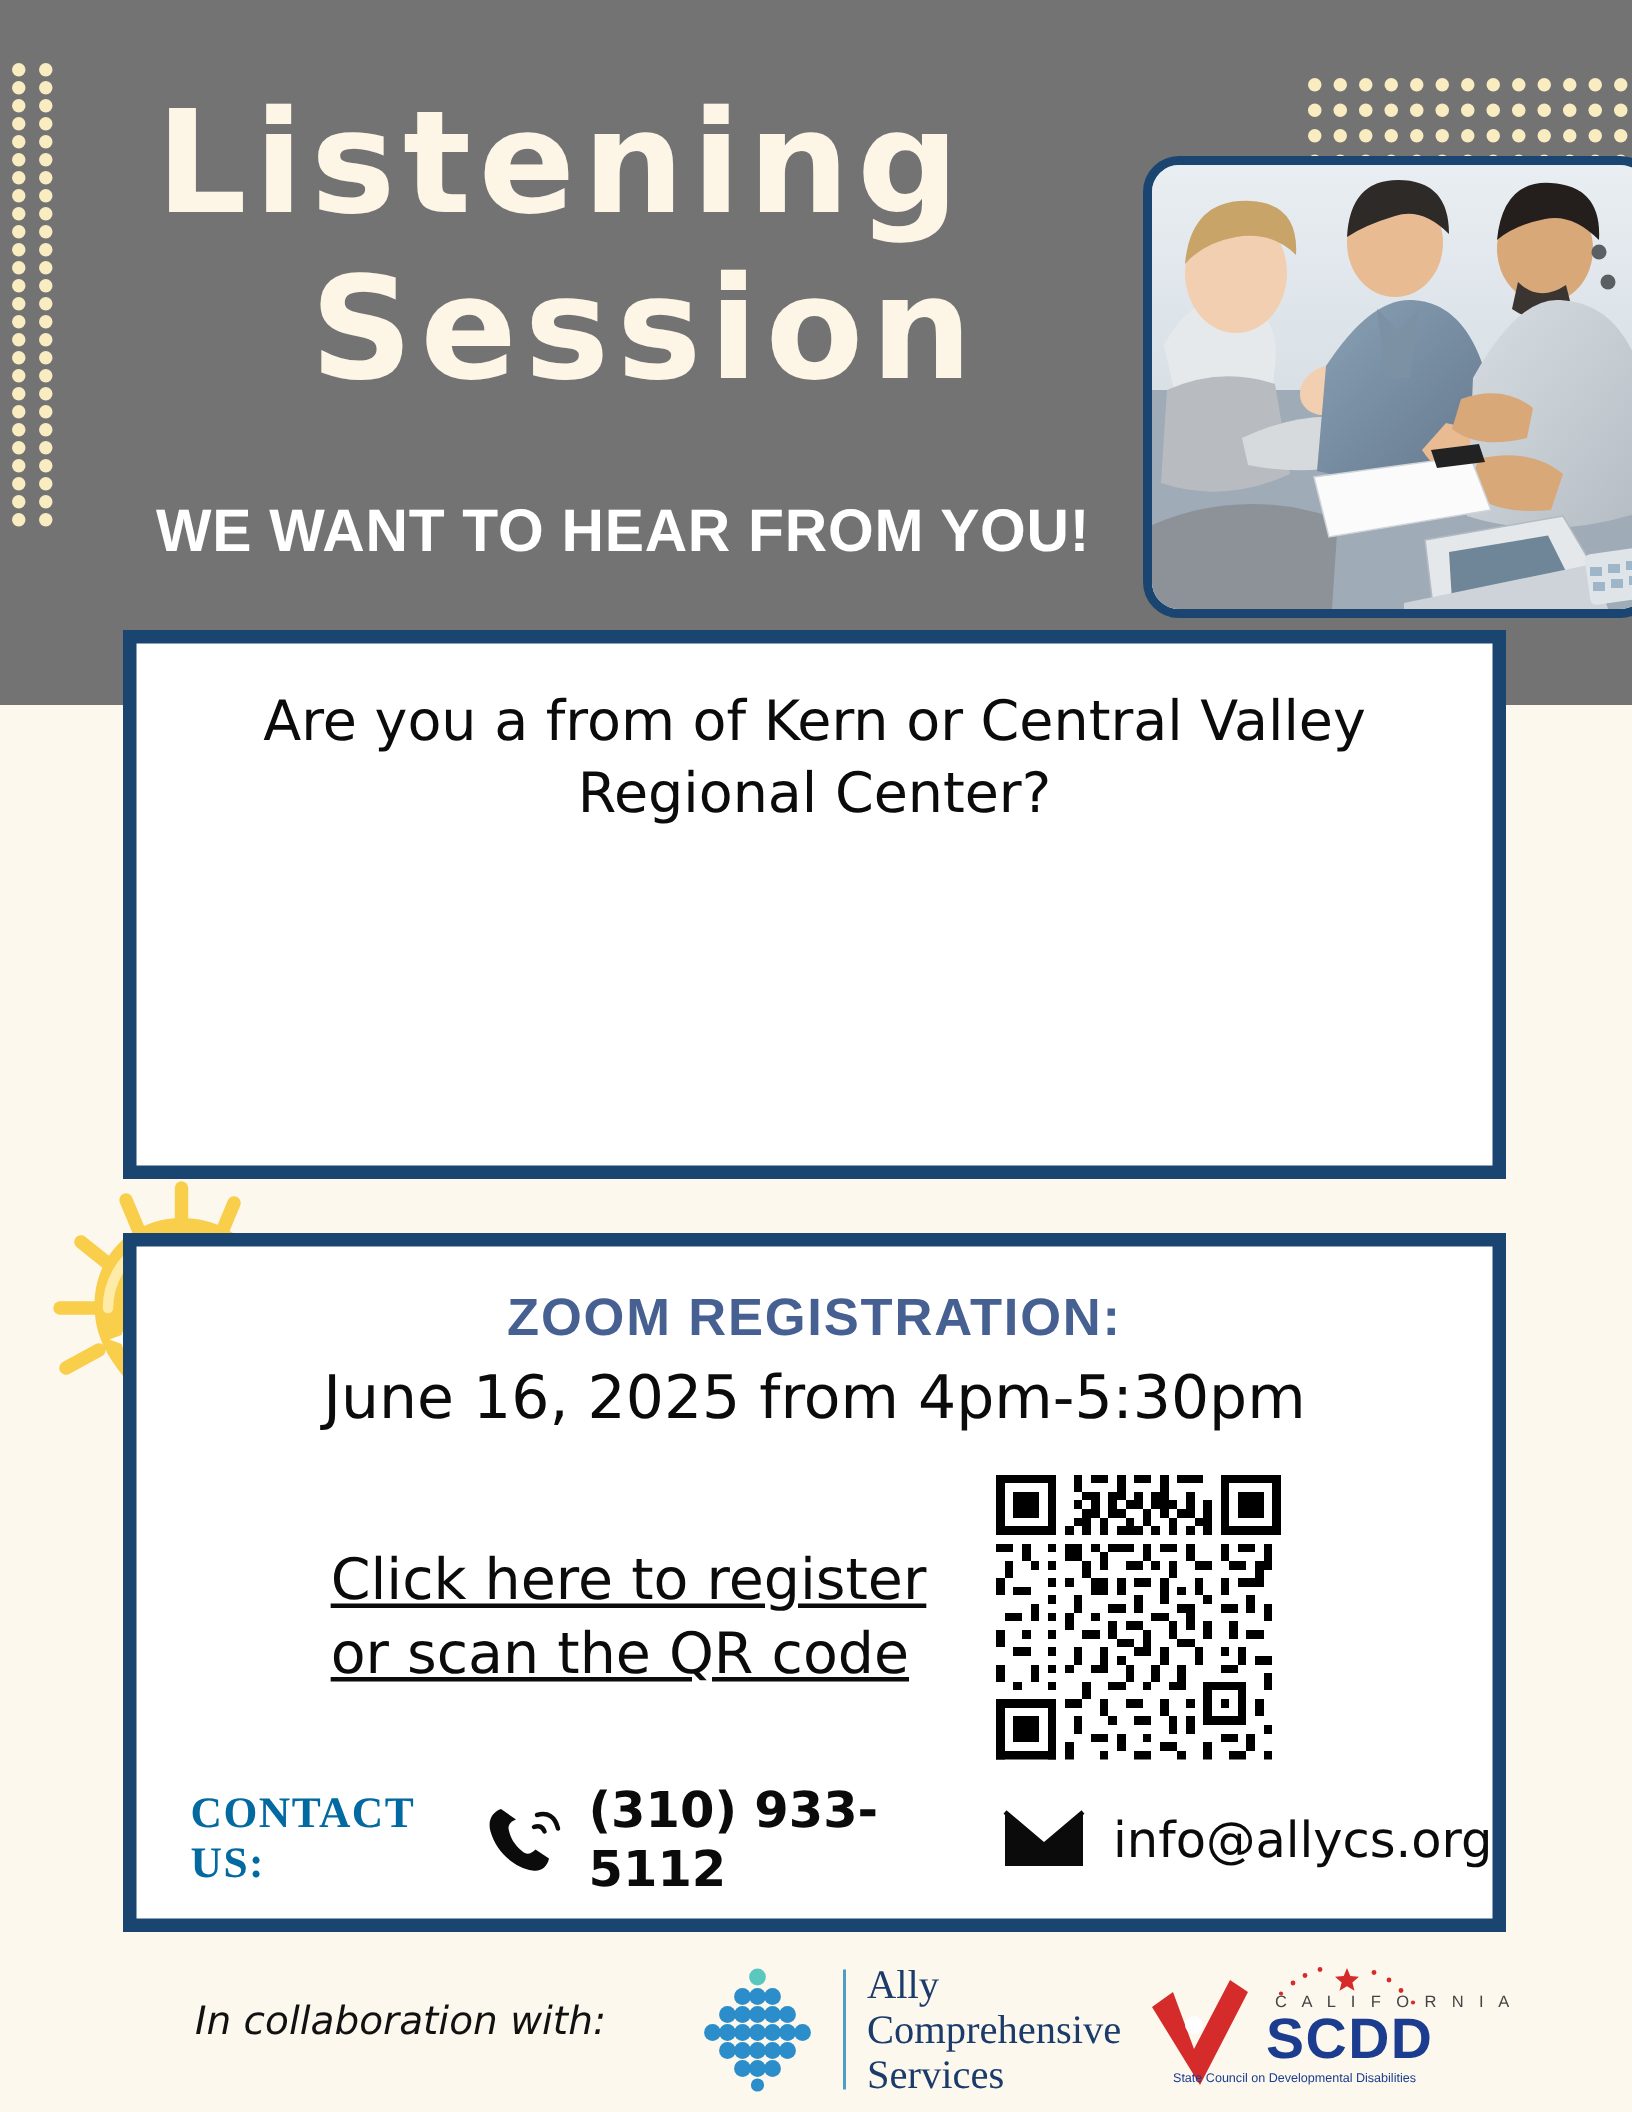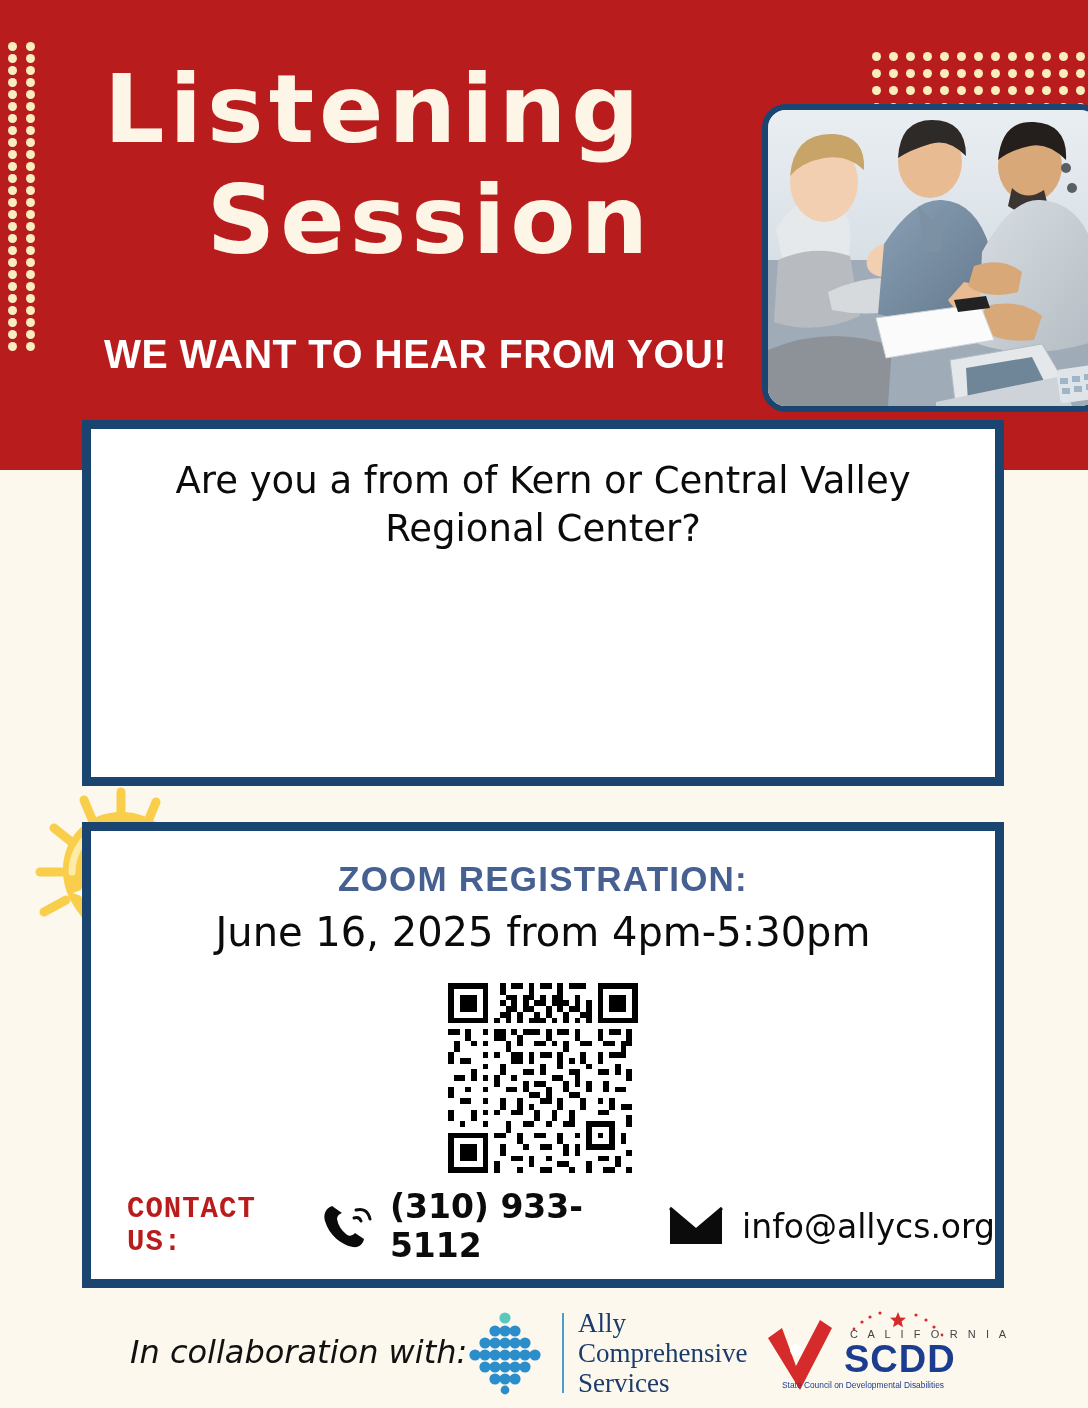--- a/index.html
+++ b/index.html
@@ -14,21 +14,21 @@
     overflow: hidden;
     position: relative;
   }
 
   
   .header {
     position: absolute;
     left: 0; top: 0;
     width: 1088px;
     height: 470px;
-    background: #b91c1c;
+    background: #737373;
     overflow: hidden;
   }
   .dots-left {
     position: absolute;
     left: 8px; top: 42px;
     width: 36px;
     display: grid;
     grid-template-columns: repeat(2, 18px);
     grid-auto-rows: 12px;
   }
@@ -160,22 +160,22 @@
     left: 0; bottom: 14px;
     width: 100%;
     display: flex;
     align-items: center;
     justify-content: flex-start;
     padding-left: 36px;
     box-sizing: border-box;
     gap: 18px;
   }
   .contact-label {
-    color: #b91c1c;
-    font-family: Liberation Mono, monospace;
+    color: #0369a1;
+    font-family: Liberation Serif, serif;
     font-weight: 700;
     font-size: 29px;
     letter-spacing: 1px;
   }
   .contact-val {
     color: #0B0B0B;
     font-family: "DejaVu Sans", sans-serif;
     font-weight: 700;
     font-size: 33px;
   }
@@ -187,21 +187,21 @@
     position: absolute;
     left: 26px; top: 786px;
     width: 190px; height: 200px;
     pointer-events: none;
   }
   .collab {
     position: absolute;
     left: 130px; top: 1333px;
     font-family: "DejaVu Sans", sans-serif;
     font-style: italic;
-    font-size: 32px;
+    font-size: 26px;
     color: #111;
   }
   .ally-logo {
     position: absolute;
     left: 462px; top: 1308px;
     display: flex;
     align-items: center;
     gap: 14px;
   }
   .ally-dots { width: 86px; height: 86px; display:block; }
@@ -442,20 +442,22 @@
     <path d="M68 188 q28 -10 52 -4"></path>
   </g>
 </svg>
 
 <div class="box" id="box-reg">
 
   <h2 class="zoom-head">ZOOM REGISTRATION:</h2>
   <p class="zoom-date">June 16, 2025 from 4pm-5:30pm</p>
 
   <div class="reg-row">
+    <a class="reg-link">Click here to register
+or scan the QR code</a>
 
     <svg class="qr" viewBox="0 0 33 33" shape-rendering="crispEdges">
       <rect width="33" height="33" fill="#fff"></rect>
       <g fill="#000">
 
         <rect x="0" y="0" width="7" height="1"></rect>
           <rect x="0" y="6" width="7" height="1"></rect>
         <rect x="0" y="0" width="1" height="7"></rect>
           <rect x="6" y="0" width="1" height="7"></rect>
         <rect x="2" y="2" width="3" height="3"></rect>

